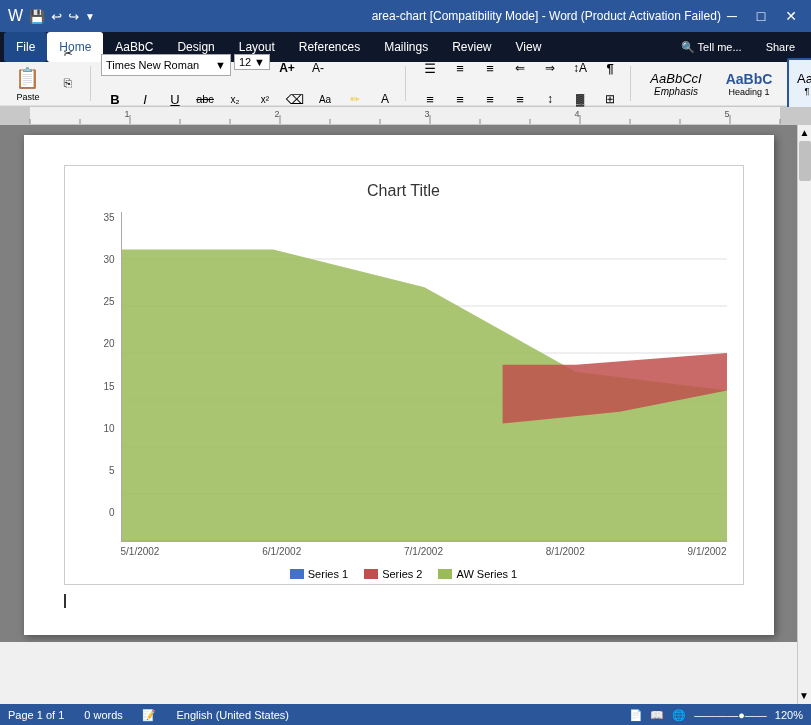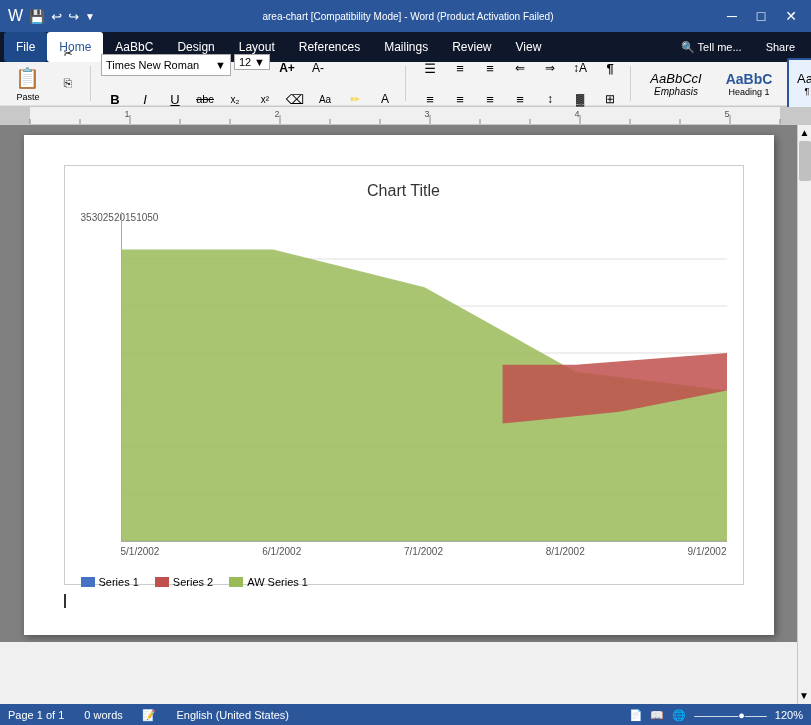--- a/index.html
+++ b/index.html
@@ -9,21 +9,21 @@
     .title-bar {
       background: #2b579a;
       color: white;
       height: 32px;
       display: flex;
       align-items: center;
       padding: 0 8px;
       justify-content: space-between;
     }
     .title-bar-left { display: flex; align-items: center; gap: 6px; }
-    .title-bar-center { flex: 1; text-align: center; font-size: 10px; }
+    .title-bar-center { flex: 1; text-align: right; font-size: 12px; }
     .title-bar-right { display: flex; gap: 8px; align-items: center; }
     .title-bar-btn { color: white; font-size: 14px; cursor: pointer; padding: 2px 6px; }
 
     
     .menu-bar {
       background: #0f172a;
       color: white;
       height: 30px;
       display: flex;
       align-items: stretch;
@@ -165,22 +165,23 @@
       margin-bottom: 12px;
       color: #333;
     }
     .chart-area {
       display: flex;
       height: 330px;
     }
     .y-axis {
       width: 40px;
       display: flex;
-      justify-content: space-between;
-      align-items: flex-start;
+      flex-direction: column;
+      justify-content: space-between;
+      align-items: flex-end;
       padding-right: 6px;
       font-size: 10px;
       color: #555;
       padding-bottom: 24px;
     }
     .chart-plot {
       flex: 1;
       position: relative;
       border-left: 1px solid #aaa;
       border-bottom: 1px solid #aaa;
@@ -188,24 +189,24 @@
     .x-labels {
       display: flex;
       justify-content: space-between;
       font-size: 10px;
       color: #555;
       margin-top: 4px;
       padding-left: 40px;
     }
     .chart-legend {
       display: flex;
-      justify-content: flex-start;
+      justify-content: center;
       gap: 16px;
       font-size: 11px;
-      margin-top: 19px;
+      margin-top: 11px;
     }
     .legend-item {
       display: flex;
       align-items: center;
       gap: 4px;
     }
     .legend-color {
       width: 14px;
       height: 10px;
     }

